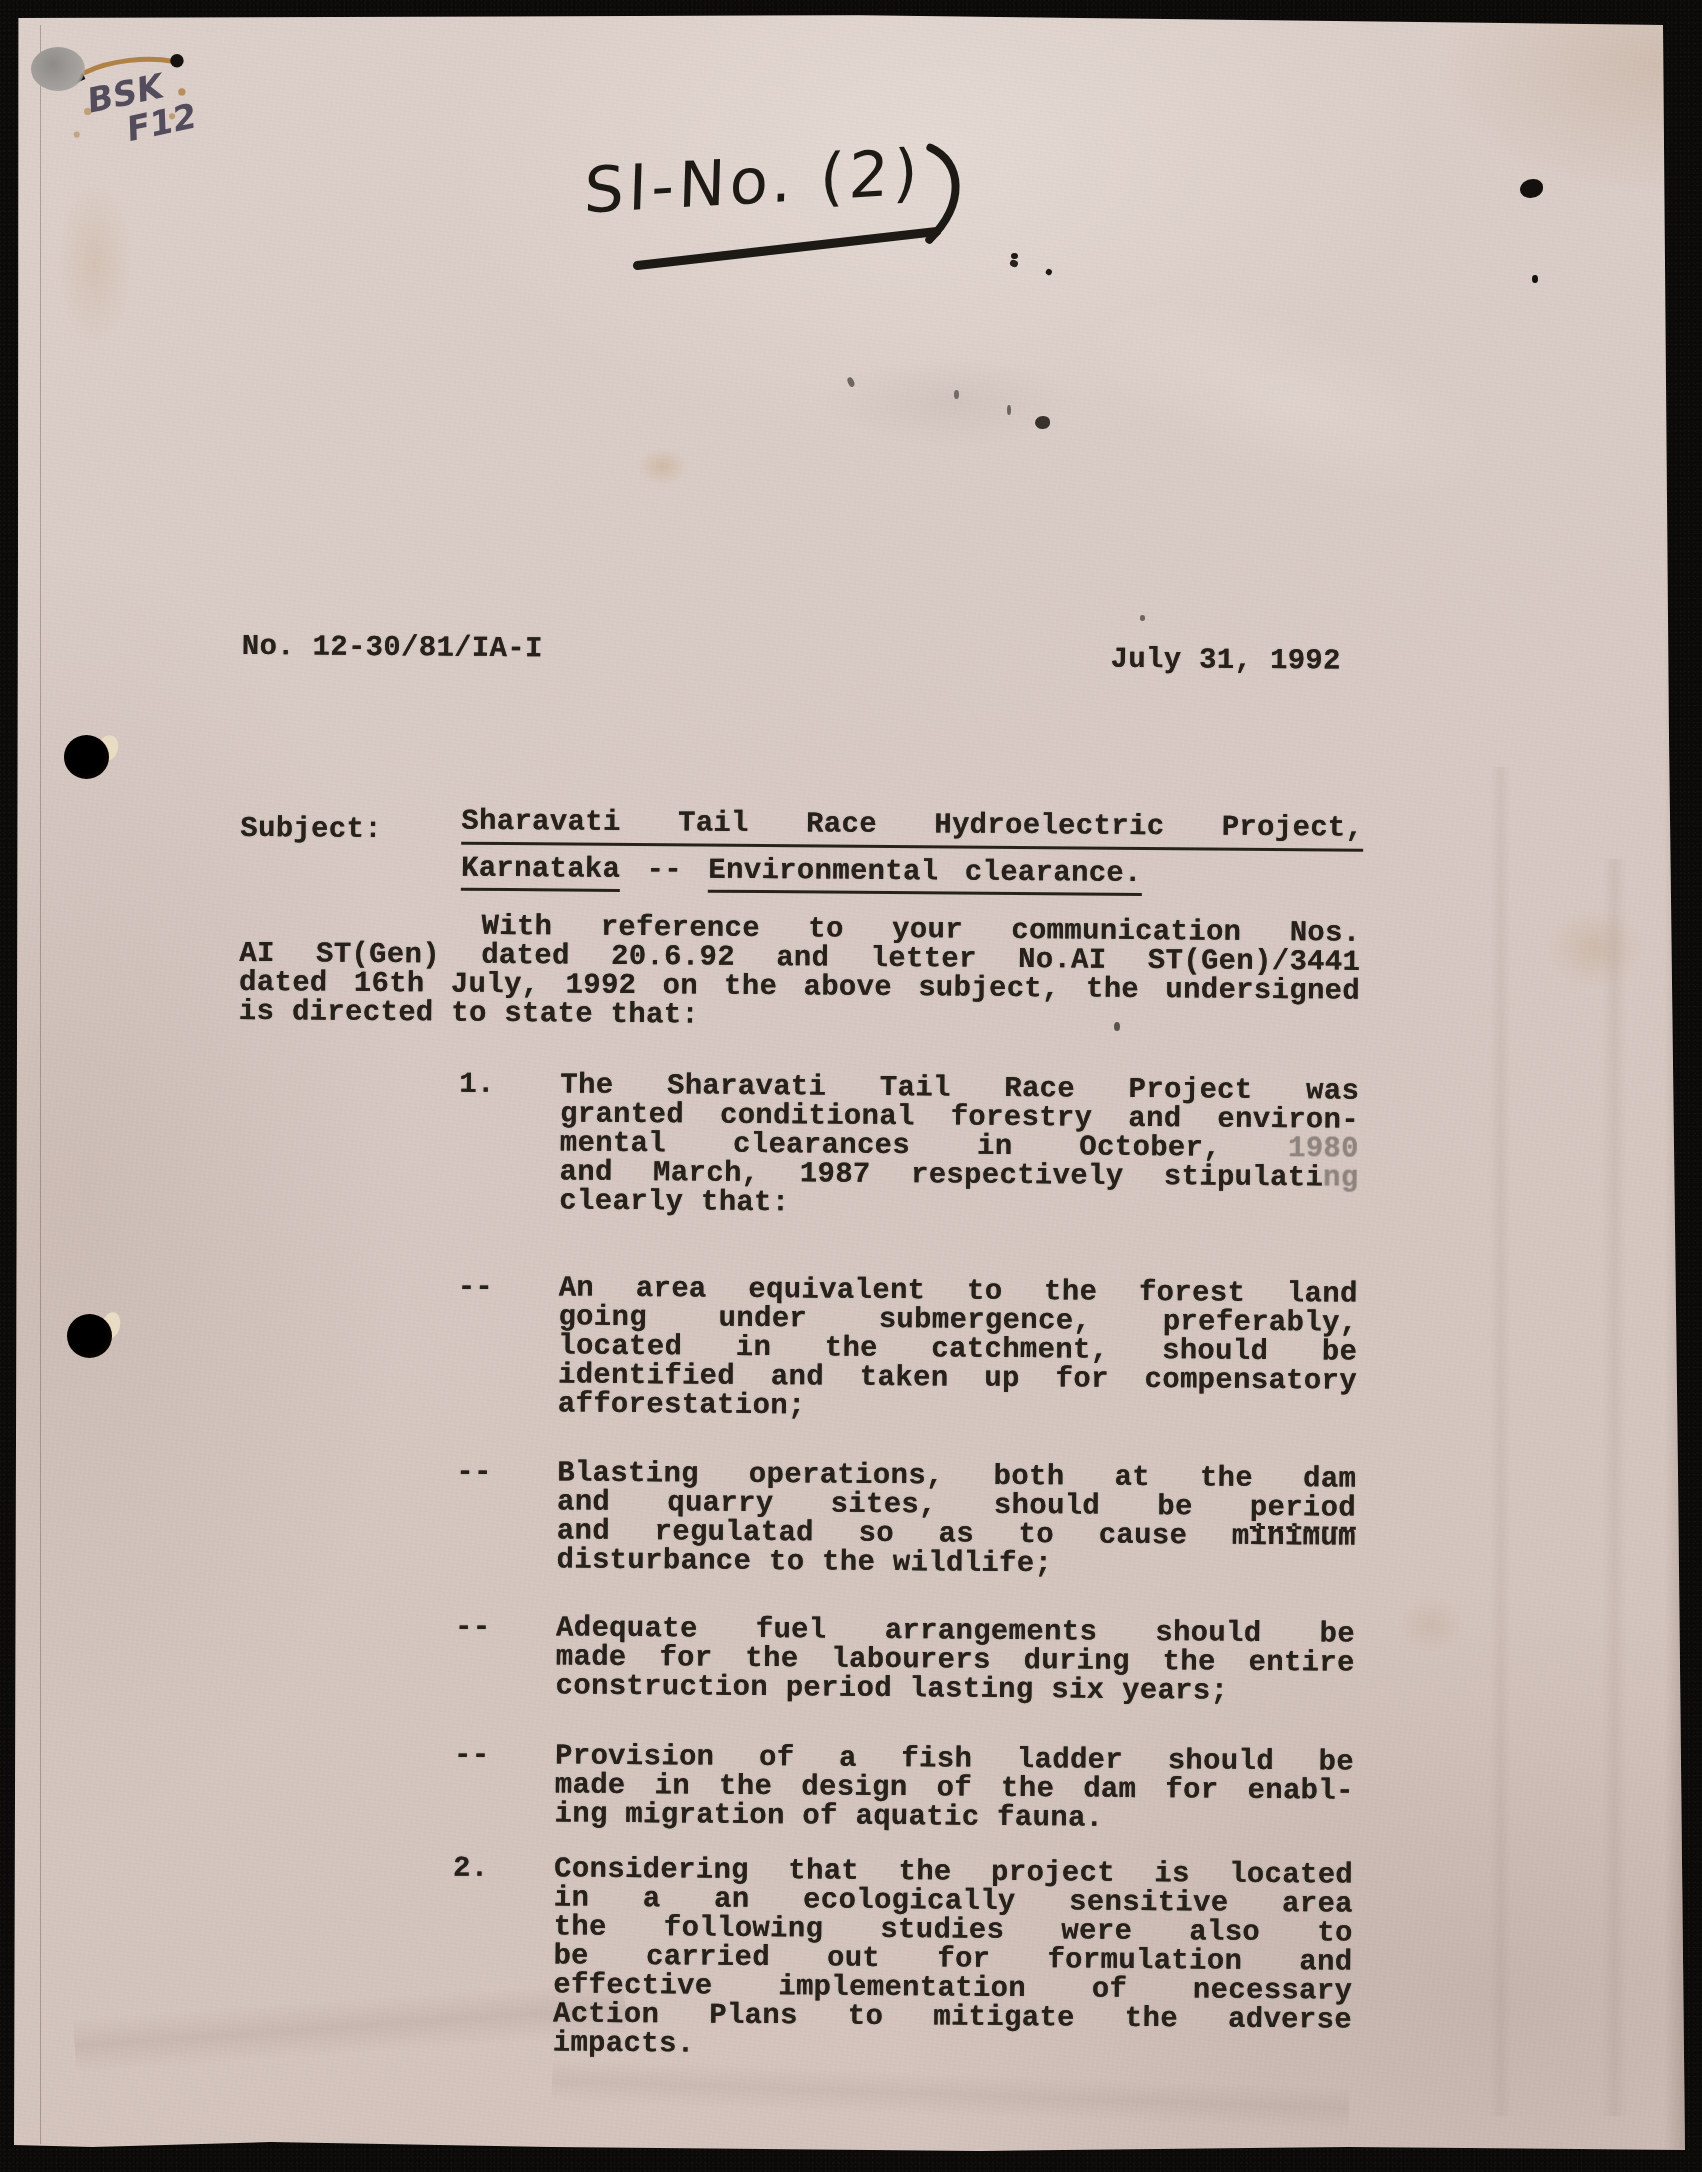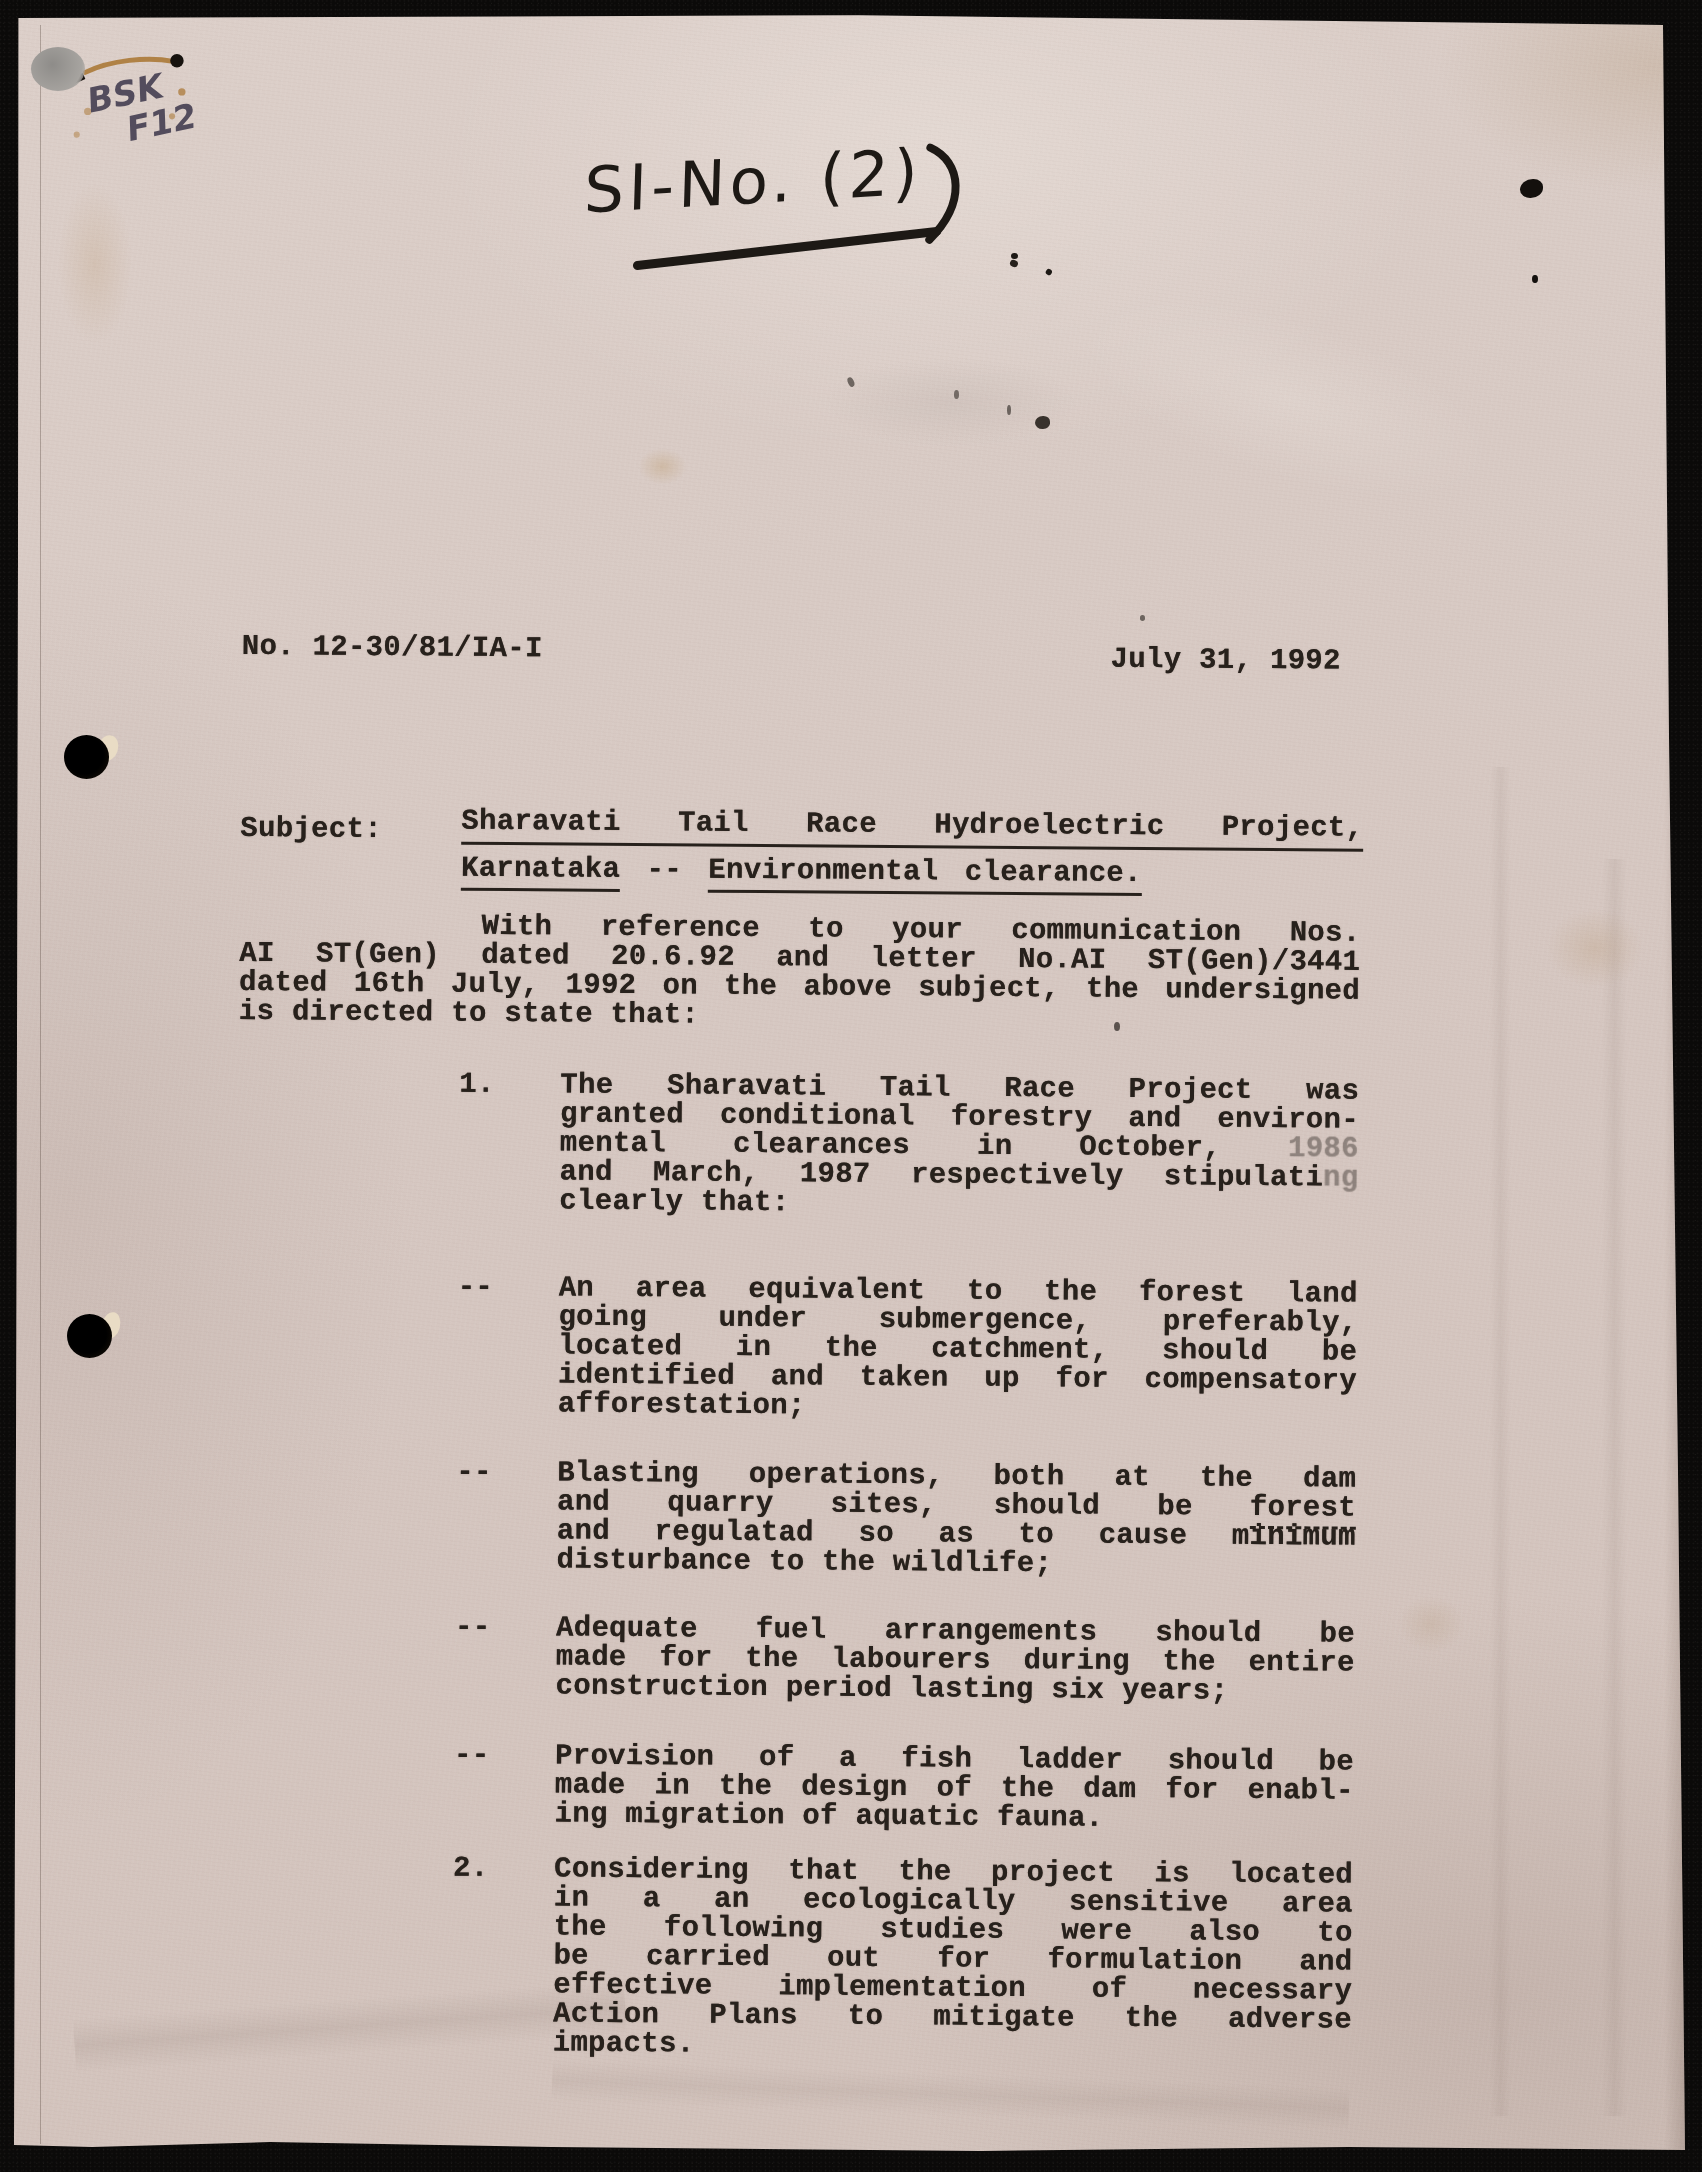--- a/index.html
+++ b/index.html
@@ -216,40 +216,40 @@
           <div class="tline tjust">AI ST(Gen) dated 20.6.92 and letter No.AI ST(Gen)/3441</div>
           <div class="tline tjust">dated 16th July, 1992 on the above subject, the undersigned</div>
           <div class="tline tlast">is directed to state that:</div>
         </div>
       <div class="items-wrap">
           <div class="item">
             <span class="marker">1.</span>
             <div class="itembody">
               <div class="tline tjust">The Sharavati Tail Race Project was</div>
               <div class="tline tjust">granted conditional forestry and environ-</div>
-              <div class="tline tjust">mental clearances in October, <span class="fade">1986</span></div>
+              <div class="tline tjust">mental clearances in October, <span class="fade">1980</span></div>
               <div class="tline tjust">and March, 1987 respectively stipulati<span class="fade">ng</span></div>
               <div class="tline tlast">clearly that:</div>
             </div>
           </div>
           <div class="item">
             <span class="marker">--</span>
             <div class="itembody">
               <div class="tline tjust">An area equivalent to the forest land</div>
               <div class="tline tjust">going under submergence, preferably,</div>
               <div class="tline tjust">located in the catchment, should be</div>
               <div class="tline tjust">identified and taken up for compensatory</div>
               <div class="tline tlast">afforestation;</div>
             </div>
           </div>
           <div class="item">
             <span class="marker">--</span>
             <div class="itembody">
               <div class="tline tjust">Blasting operations, both at the dam</div>
-              <div class="tline tjust">and quarry sites, should be <span class="dashu">forest</span></div>
+              <div class="tline tjust">and quarry sites, should be <span class="dashu">period</span></div>
               <div class="tline tjust">and regulatad so as to cause minimum</div>
               <div class="tline tlast">disturbance to the wildlife;</div>
             </div>
           </div>
           <div class="item">
             <span class="marker">--</span>
             <div class="itembody">
               <div class="tline tjust">Adequate fuel arrangements should be</div>
               <div class="tline tjust">made for the labourers during the entire</div>
               <div class="tline tlast">construction period lasting six years;</div>

